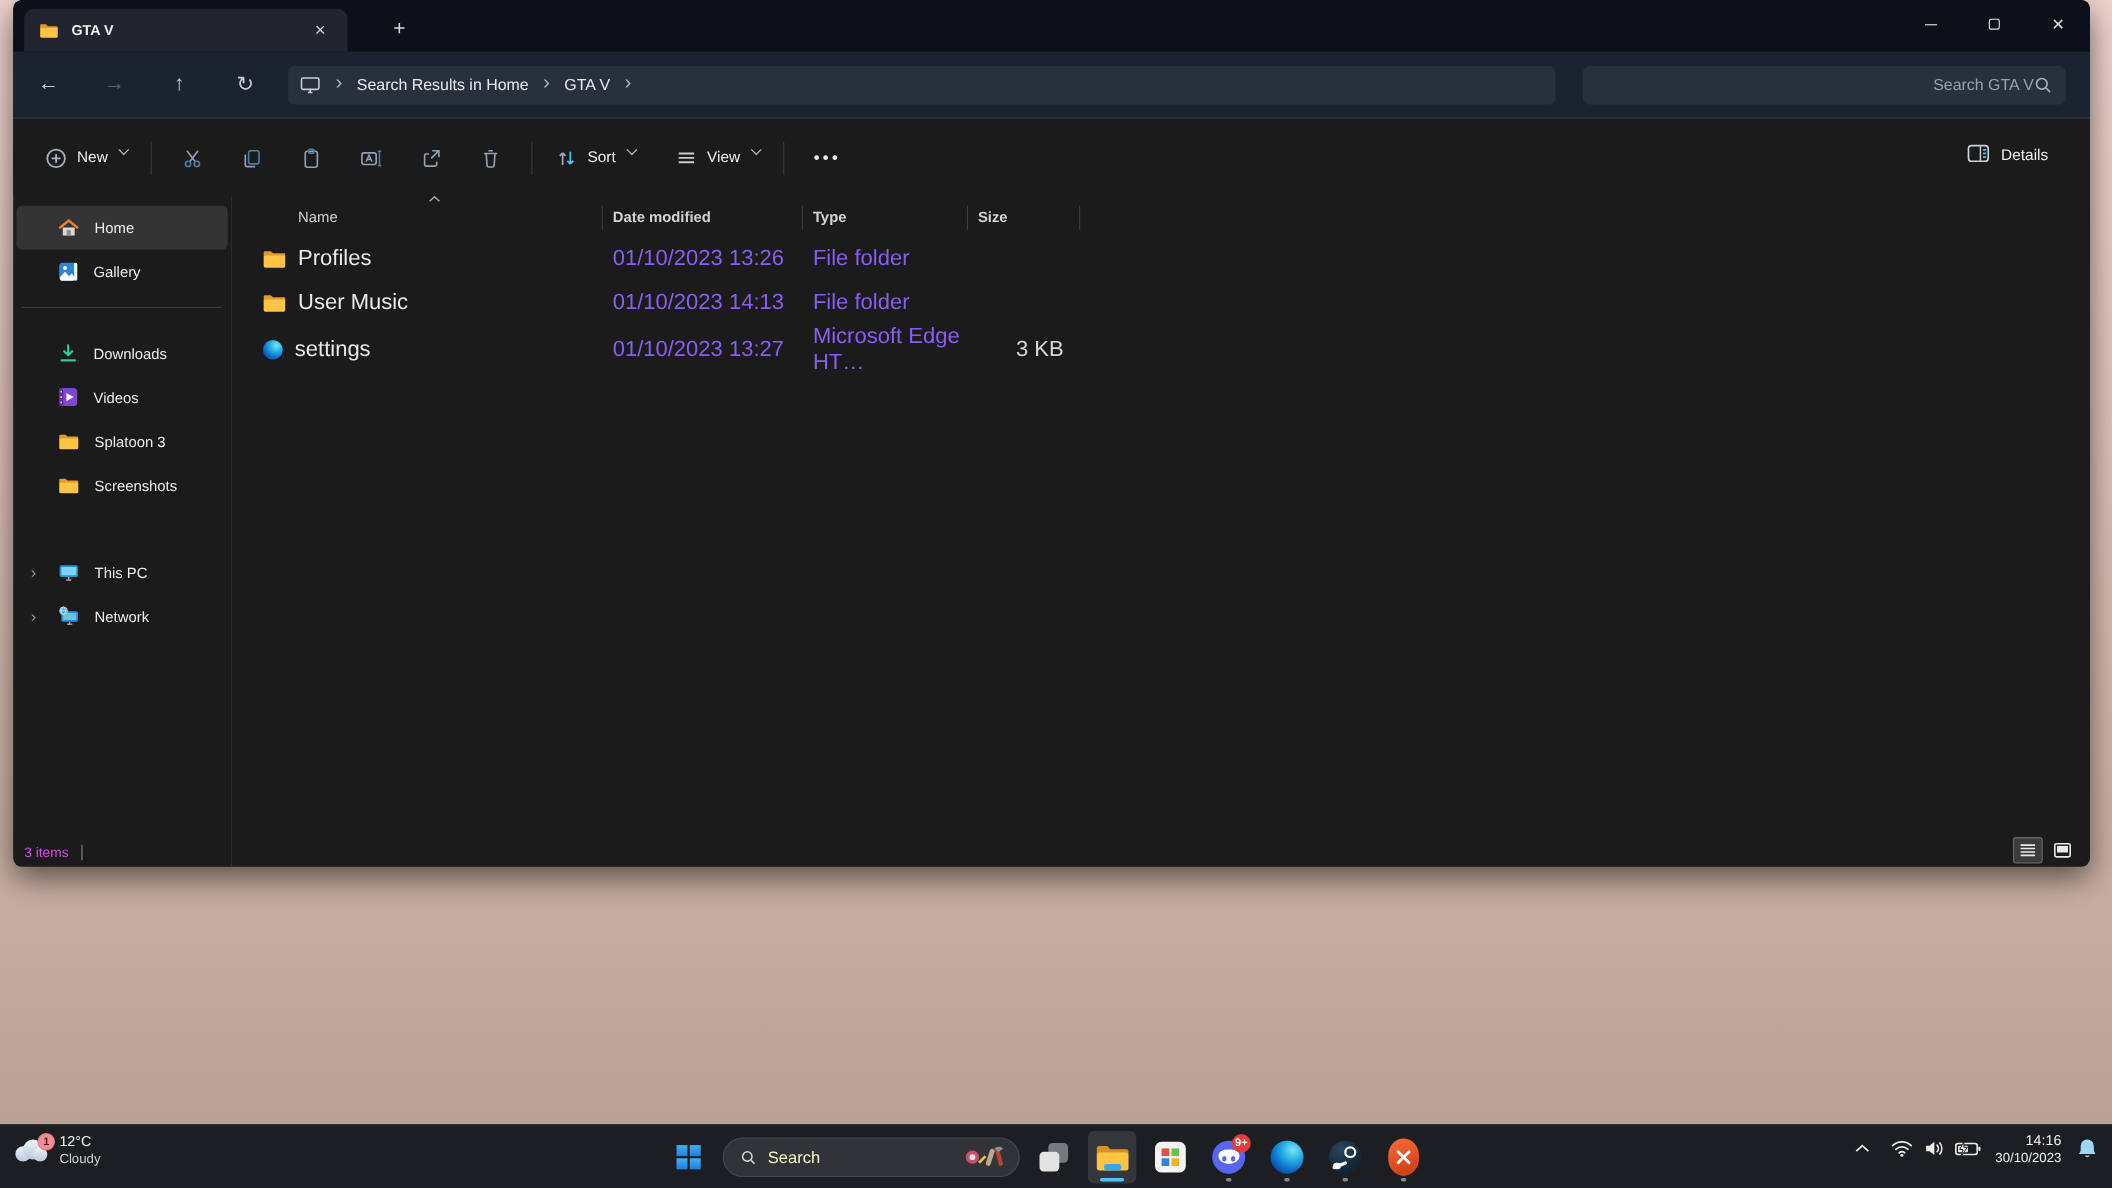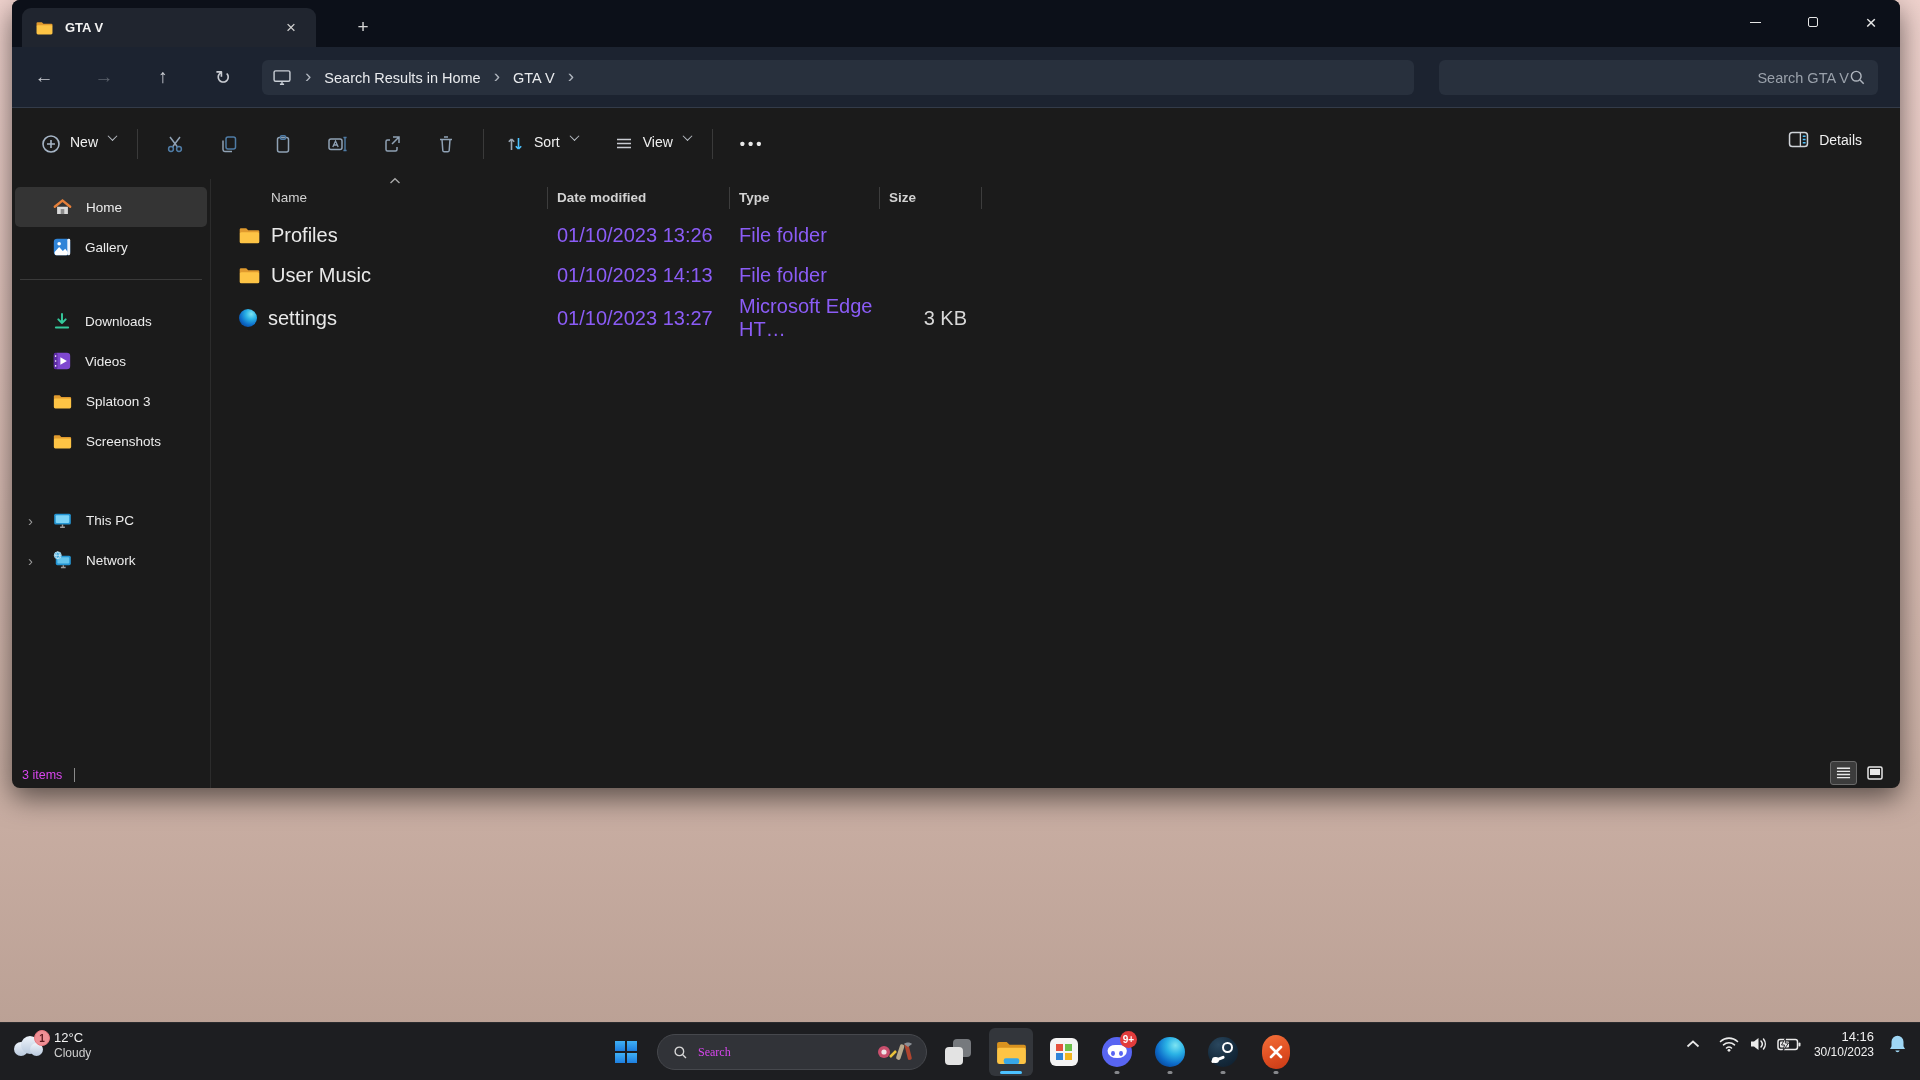--- a/index.html
+++ b/index.html
@@ -102,21 +102,21 @@
     align-items:center; gap:9px; }
   .tb-btn { width:44px; height:48px; display:flex; align-items:center; justify-content:center;
     border-radius:6px; position:relative; }
   .tb-btn.active { background:#33363b; }
   .run-dot { position:absolute; bottom:2px; left:50%; transform:translateX(-50%);
     width:5px; height:3px; border-radius:2px; background:#86888c; }
   .run-pill { position:absolute; bottom:2px; left:50%; transform:translateX(-50%);
     width:22px; height:3px; border-radius:2px; background:#4cc2ff; }
   .tb-search { height:36px; width:270px; border-radius:18px; background:#313338;
     border:1px solid #46484d; display:flex; align-items:center; padding:0 10px 0 15px; gap:10px; }
-  .tb-search .ph { color:#d946ef; font-size:12px; flex:1;font-family:Liberation Serif, serif; }
+  .tb-search .ph { color:#fef9c3; font-size:15px; flex:1; }
   .start-sq { display:grid; grid-template-columns:10px 10px; grid-template-rows:10px 10px; gap:2px; }
   .start-sq i { background:linear-gradient(180deg,#3fb0f5,#1e7fe0); }
   .badge-red { position:absolute; top:3px; right:2px; min-width:17px; height:17px; border-radius:9px;
     background:#e23c3c; color:#fff; font-size:10px; font-weight:700; line-height:17px;
     text-align:center; padding:0 2px; }
   .tray { position:absolute; right:8px; top:0; height:42px; display:flex; align-items:center; }
   .tray-ico { width:30px; height:40px; display:flex; align-items:center; justify-content:center; }
   .clock { text-align:right; color:#f0f0f0; margin:0 8px 0 10px; }
   .clock .tm { font-size:13px; }
   .clock .dt { font-size:12px; margin-top:1px; }

